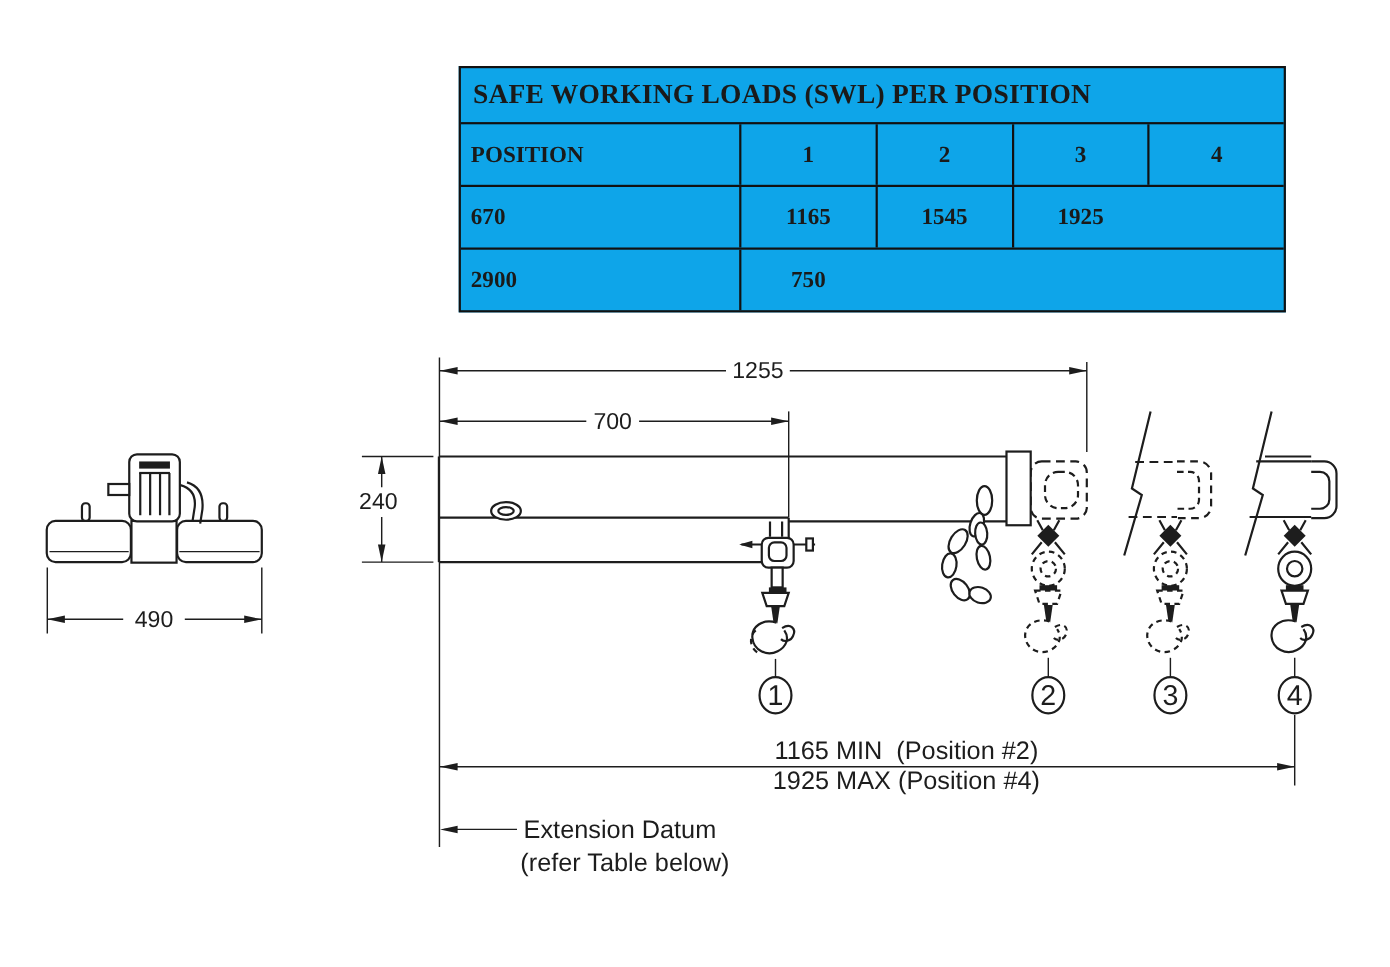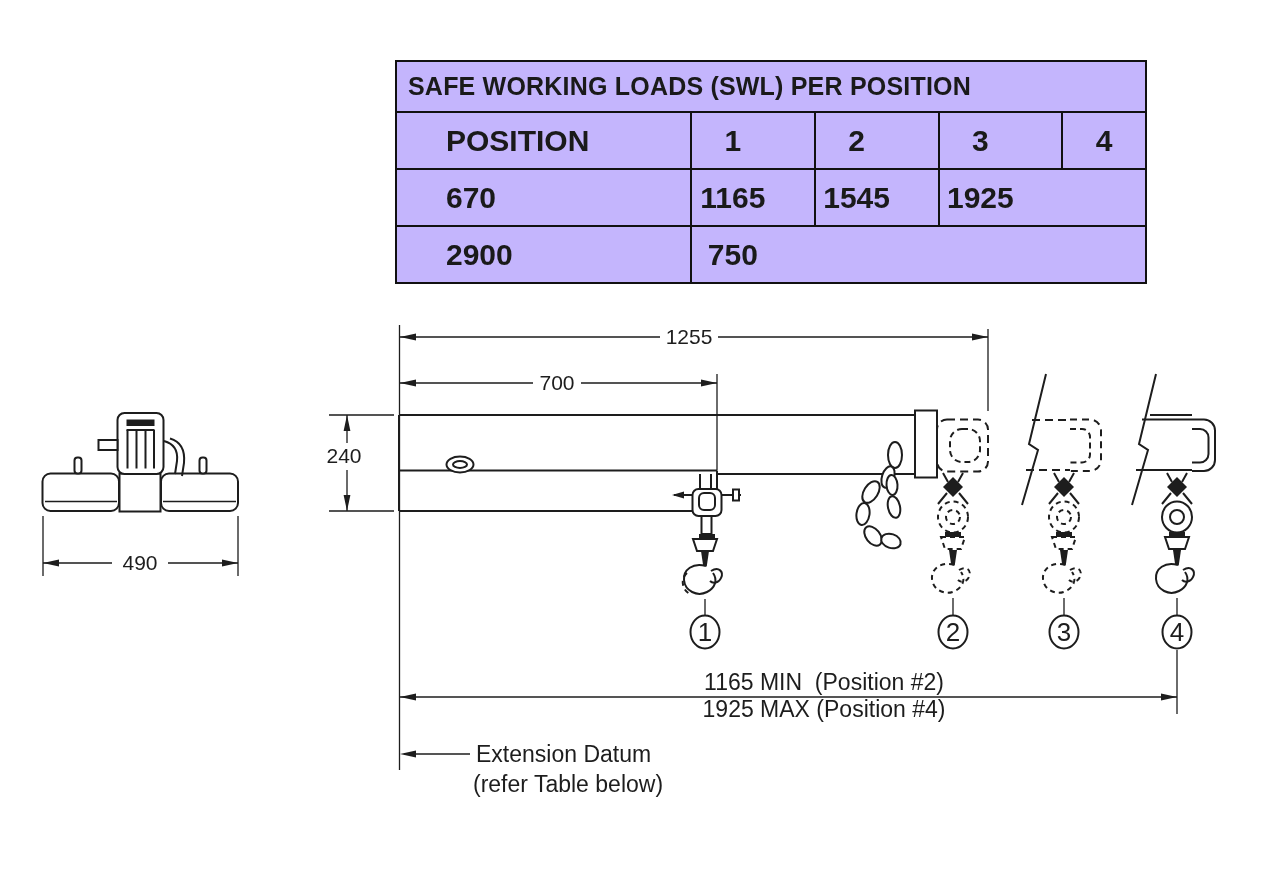--- a/index.html
+++ b/index.html
@@ -9,27 +9,27 @@
   svg .ln{stroke:#1d1d1d;fill:none;stroke-width:2;}
   svg .thin{stroke:#1d1d1d;fill:none;stroke-width:1.3;}
   svg .fillw{fill:#ffffff;}
   svg .filld{fill:#1d1d1d;stroke:none;}
   svg text{font-family:"Liberation Sans",sans-serif;fill:#1d1d1d;}
   .dimtxt{font-size:21px;}
   .bigtxt{font-size:23px;}
   .circtxt{font-size:26px;}
 
   
-  .tbl{position:absolute;left:395px;top:60px;width:748px;border:2.5px solid #111;background:#c4b5fd;}
+  .tbl{position:absolute;left:417px;top:60px;width:748px;border:2.5px solid #111;background:#0ea5e9;font-family:Liberation Serif, serif;}
   .tbl-title{height:49px;border-bottom:2px solid #111;display:flex;align-items:center;
              padding-left:11px;font-size:25px;font-weight:bold;letter-spacing:.2px;}
   .tbl-row{display:grid;grid-template-columns:253px 1fr 1fr 1fr 1fr;height:55px;border-bottom:2px solid #111;}
   .tbl-row:last-child{border-bottom:none;}
   .tbl-row>div{border-left:2px solid #111;display:flex;align-items:center;justify-content:center;
-               font-size:30px;font-weight:bold;margin-left:40px;}
+               font-size:21px;font-weight:bold;}
   .tbl-row>div:first-child{border-left:none;justify-content:flex-start;padding-left:9px;}
 </style>
 </head>
 <body>
 
 <div id="stage">
 
   <svg width="1264" height="879" viewBox="0 0 1264 879">
     <defs>
 

